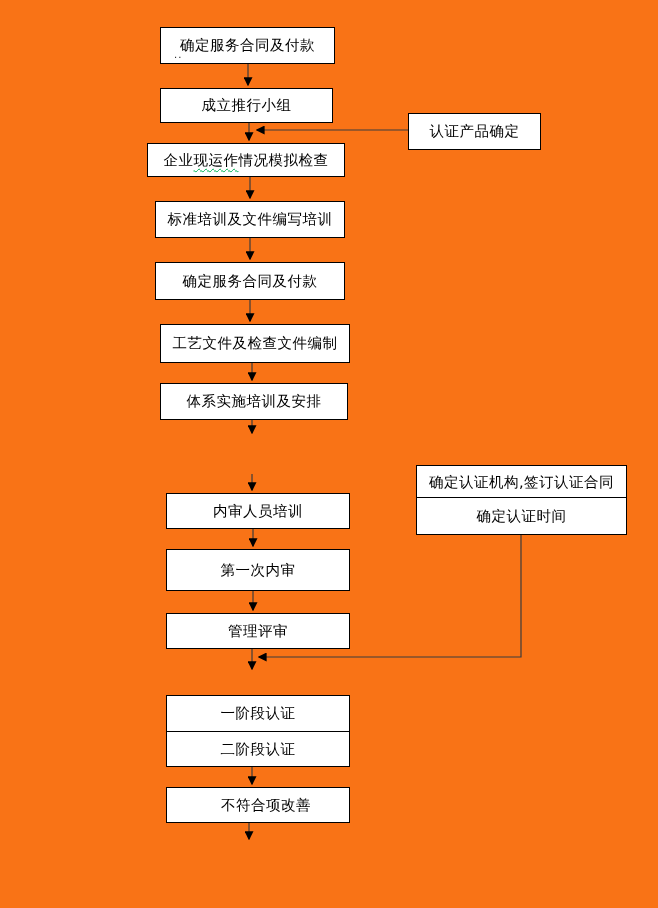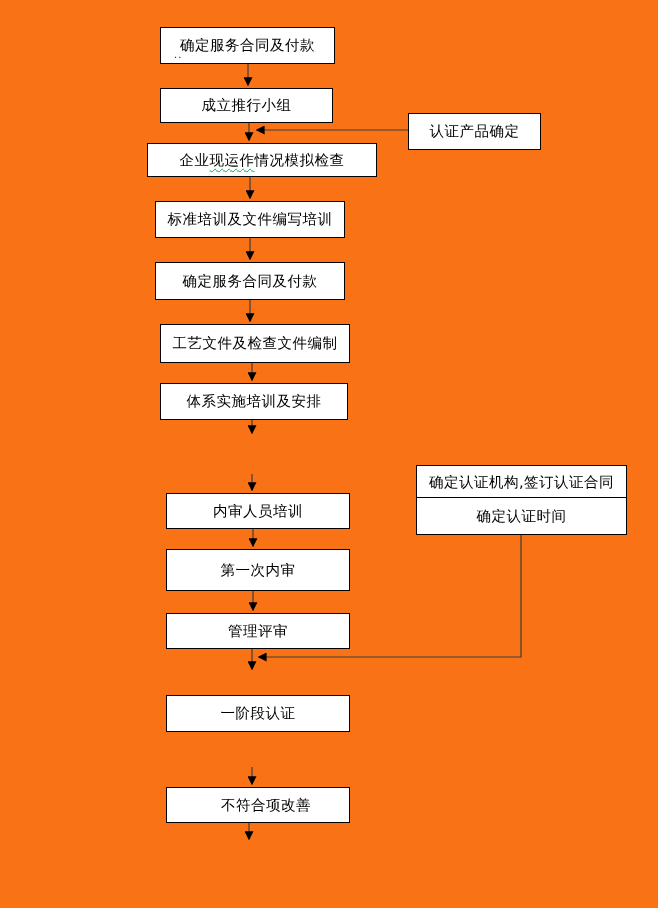--- a/index.html
+++ b/index.html
@@ -94,21 +94,21 @@
   <span class="note-mark">..</span>
 
   <div class="node" style="left:408px; top:113px; width:133px; height:37px;">
     <span class="lbl">认证产品确定</span>
   </div>
 
   <div class="node" style="left:160px; top:88px;  width:173px; height:35px;">
     <span class="lbl">成立推行小组</span>
   </div>
 
-  <div class="node" style="left:147px; top:143px; width:230px; height:34px;">
+  <div class="node" style="left:147px; top:143px; width:198px; height:34px;">
     <span class="lbl">企业</span>
       <span class="lbl squiggle">现运作</span>
       <span class="lbl">情况模拟检查</span>
   </div>
 
   <div class="node" style="left:155px; top:201px; width:190px; height:37px;">
     <span class="lbl">标准培训及文件编写培训</span>
   </div>
 
   <div class="node" style="left:155px; top:262px; width:190px; height:38px;">
@@ -141,19 +141,22 @@
   </div>
 
   <div class="node" style="left:166px; top:613px; width:184px; height:36px;">
     <span class="lbl">管理评审</span>
   </div>
 
   <div class="node" style="left:166px; top:672px; width:184px; height:37px;margin-top:23px;">
     <span class="lbl">一阶段认证</span>
   </div>
 
+  <div class="node" style="left:166px; top:731px; width:184px; height:36px;">
+    <span class="lbl">二阶段认证</span>
+  </div>
 
   <div class="node" style="left:166px; top:787px; width:184px; height:36px;padding-left:16px;">
     <span class="lbl">不符合项改善</span>
   </div>
 
 
 </div>
 
 </body></html>

